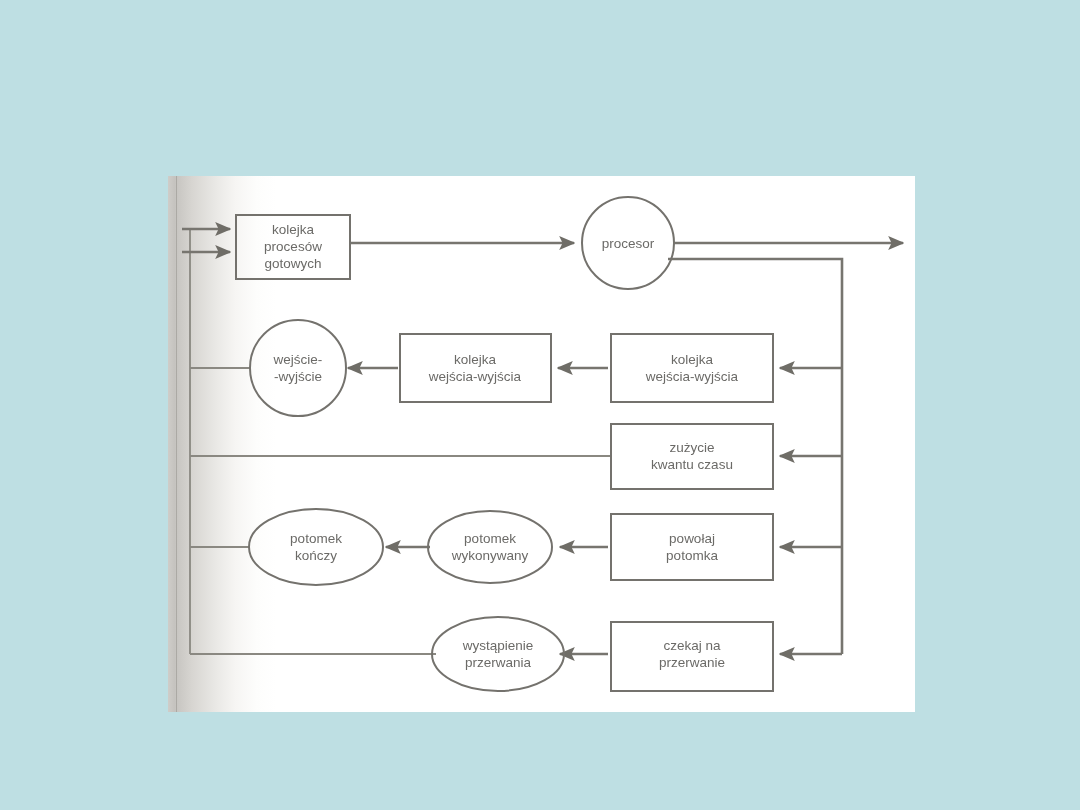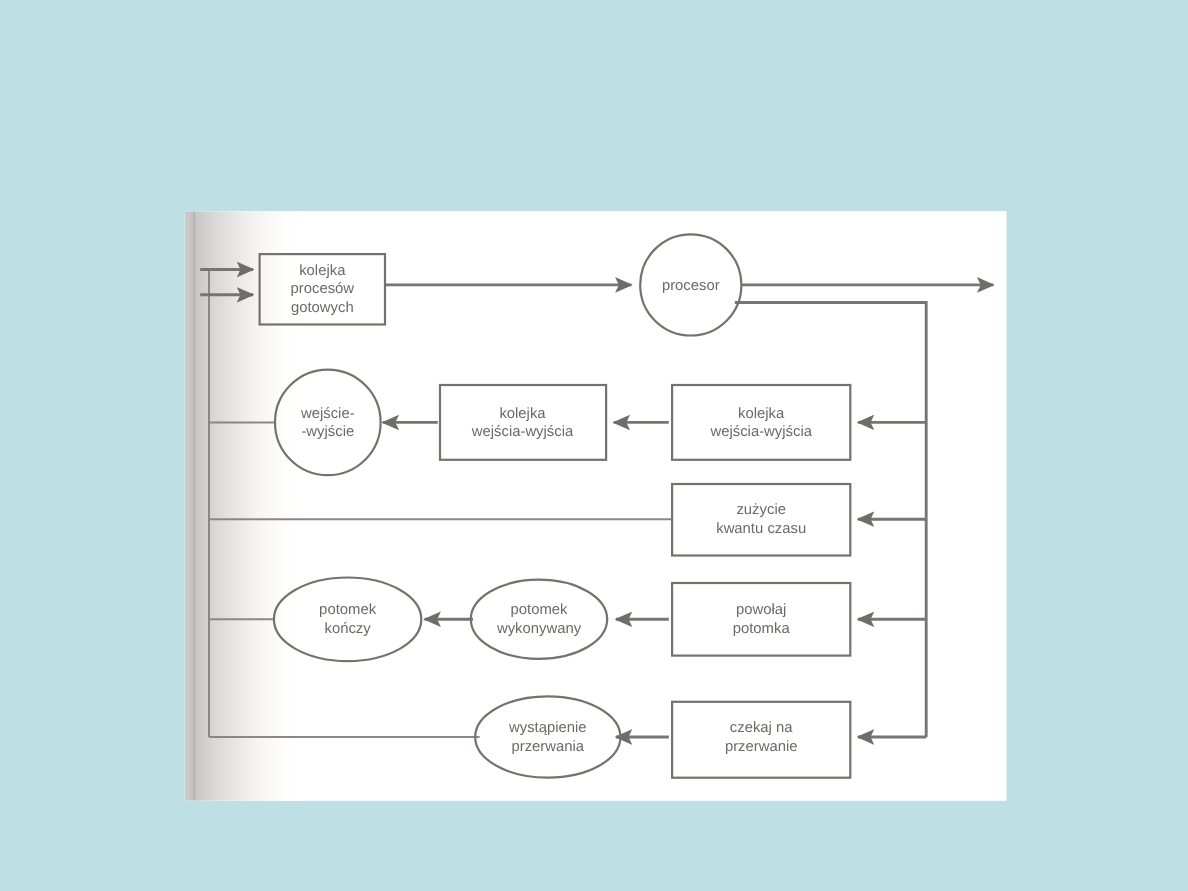--- a/index.html
+++ b/index.html
@@ -14,21 +14,21 @@
     overflow: hidden;
   }
   #slide {
     position: relative;
     width: 1080px;
     height: 810px;
   }
   #figure {
     position: absolute;
     left: 168px;
-    top: 192px;
+    top: 176px;
     width: 747px;
     height: 536px;
     background: #ffffff;
     overflow: hidden;
   }
   
   #fold-shade {
     position: absolute;
     left: 0;
     top: 0;

